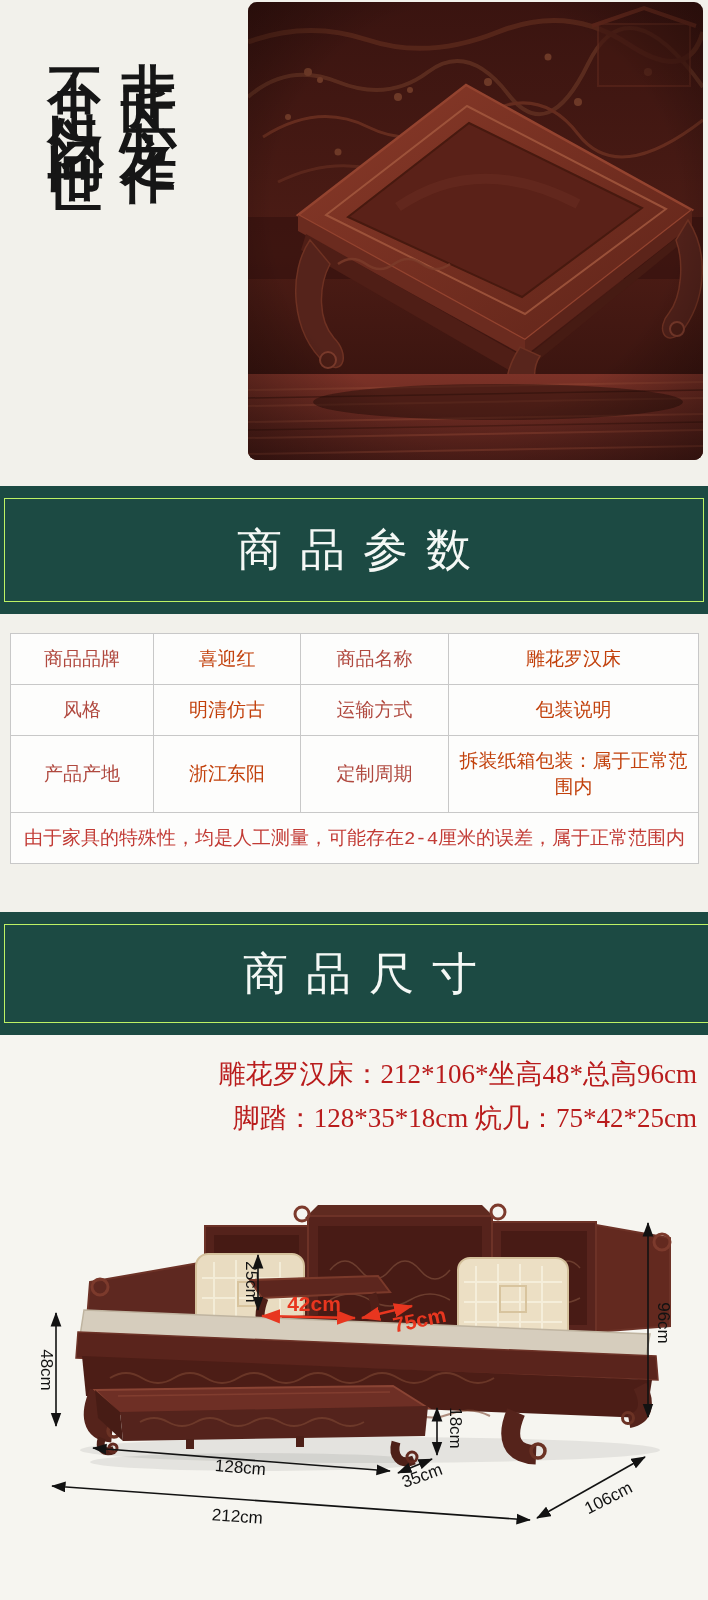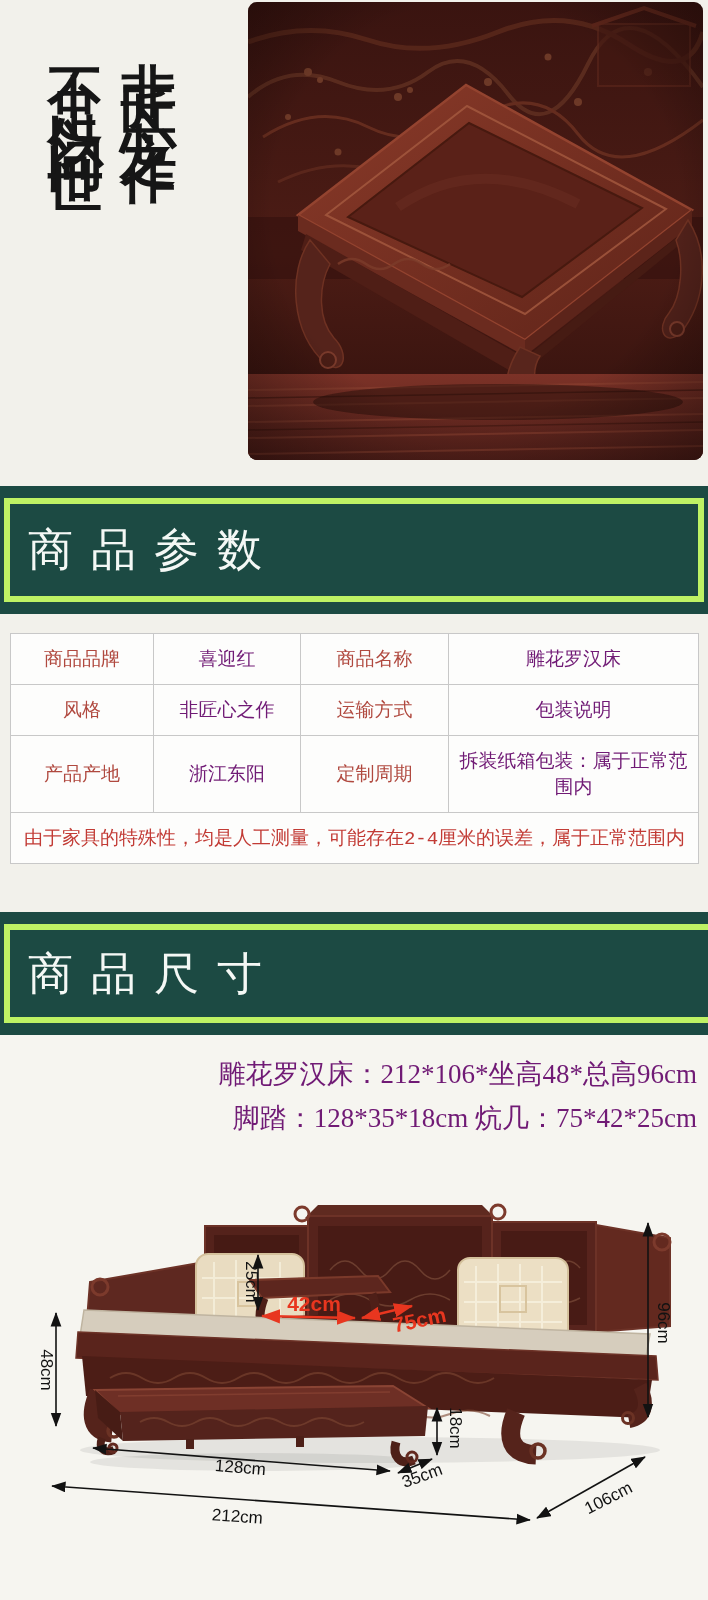--- a/index.html
+++ b/index.html
@@ -12,38 +12,38 @@
          font-size:56px;font-weight:600;color:#161616;letter-spacing:22px;
          line-height:1.0;height:460px;}
   .calli-right{left:121px;top:18px;}
   .calli-left{left:48px;top:24px;}
   .hero-photo{position:absolute;left:248px;top:2px;width:455px;height:458px;
               border-radius:9px;overflow:hidden;display:block;}
 
   
   .banner{position:absolute;left:0;width:708px;background:#1c4a43;}
   .banner .inner{position:absolute;left:4px;right:4px;top:12px;bottom:12px;
-                 border:6px solid #bef264;display:flex;align-items:center;justify-content:flex-start;}
+                 border:1px solid #bef264;display:flex;align-items:center;justify-content:center;}
   .banner .title{color:#f4f8f5;font-size:45px;letter-spacing:18px;padding-left:18px;
                  font-family:"Liberation Serif","DejaVu Serif",serif;}
   .banner1{top:486px;height:128px;}
   .banner2{top:912px;height:123px;padding-left:12px;}
 
   
   .params{position:absolute;left:10px;top:633px;width:688px;border-collapse:collapse;
           table-layout:fixed;background:#fdfdfc;font-size:19px;}
   .params td{border:1px solid #c8c8c8;text-align:center;vertical-align:middle;padding:12px 6px;}
   .params .lab{color:#b0493f;}
-  .params .val{color:#701a75;}
+  .params .val{color:#c2410c;}
   .params .note{color:#c23b35;font-family:Liberation Mono, monospace;}
 
   
   .size-bg{position:absolute;left:0;top:1035px;width:708px;height:565px;background:#f6f5f0;}
   .dim-text{position:absolute;right:11px;top:1052px;text-align:right;
-            font-size:27px;line-height:44px;color:#701a75;}
+            font-size:27px;line-height:44px;color:#b91c1c;}
   .diagram{position:absolute;left:0;top:1150px;width:708px;height:450px;display:block;}
 
   .dimlbl{font-family:"Liberation Sans","DejaVu Sans",sans-serif;font-size:17px;fill:#121212;}
   .dimlbl-red{font-family:"Liberation Sans","DejaVu Sans",sans-serif;font-size:21px;
               font-weight:bold;fill:#e8361f;}
 </style>
 </head>
 <body>
 
 <div class="page">
@@ -163,21 +163,21 @@
       </colgroup>
     <tbody>
         <tr style="height:39px">
       <td class="lab">商品品牌</td>
       <td class="val">喜迎红</td>
       <td class="lab">商品名称</td>
       <td class="val">雕花罗汉床</td>
     </tr>
     <tr style="height:38px">
       <td class="lab">风格</td>
-      <td class="val">非匠心之作</td>
+      <td class="val">明清仿古</td>
       <td class="lab">运输方式</td>
       <td class="val">包装说明</td>
     </tr>
     <tr style="height:38px">
       <td class="lab">产品产地</td>
       <td class="val">浙江东阳</td>
       <td class="lab">定制周期</td>
       <td class="val">拆装纸箱包装：属于正常范围内</td>
     </tr>
     <tr style="height:39px">

